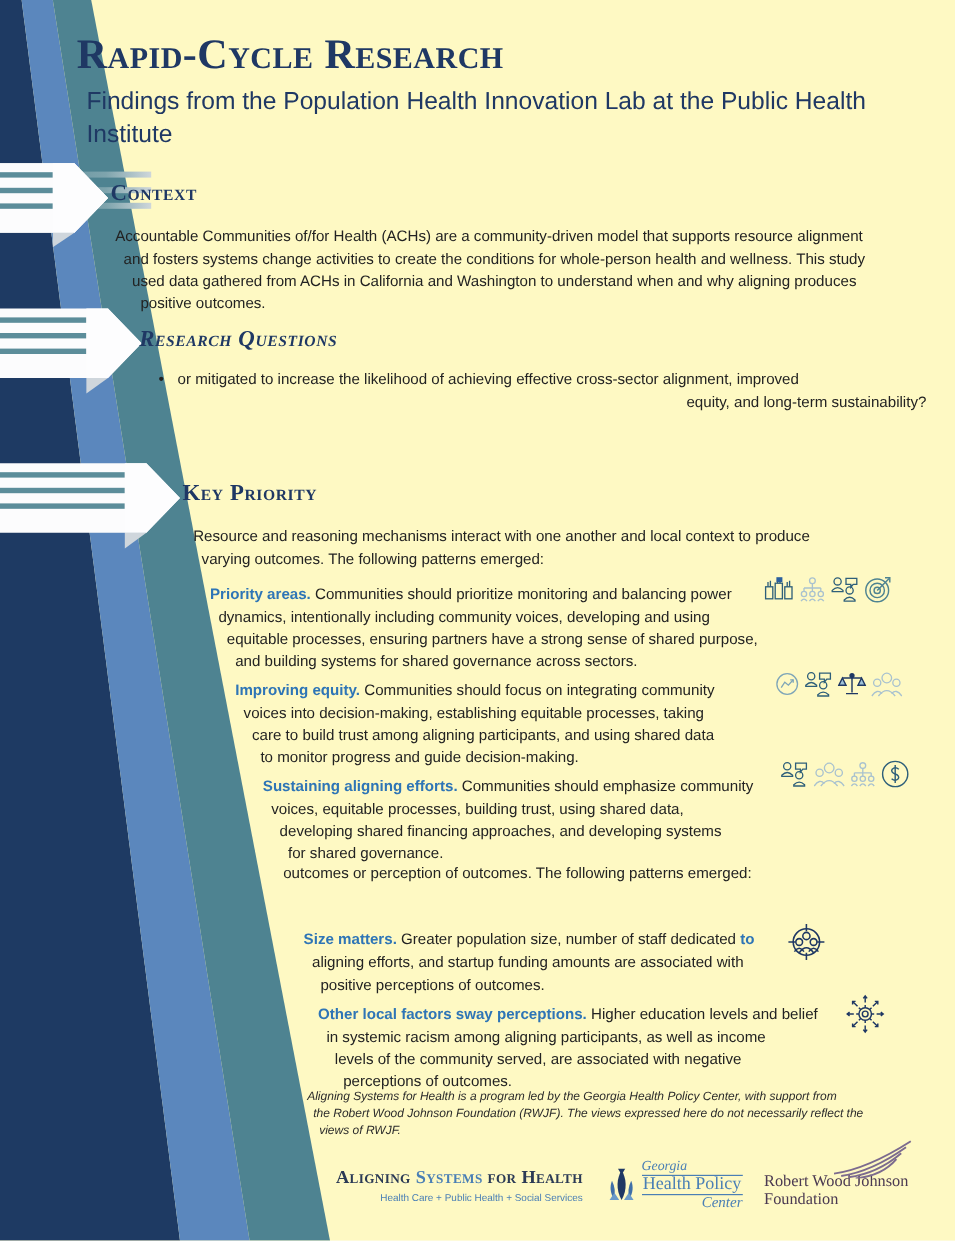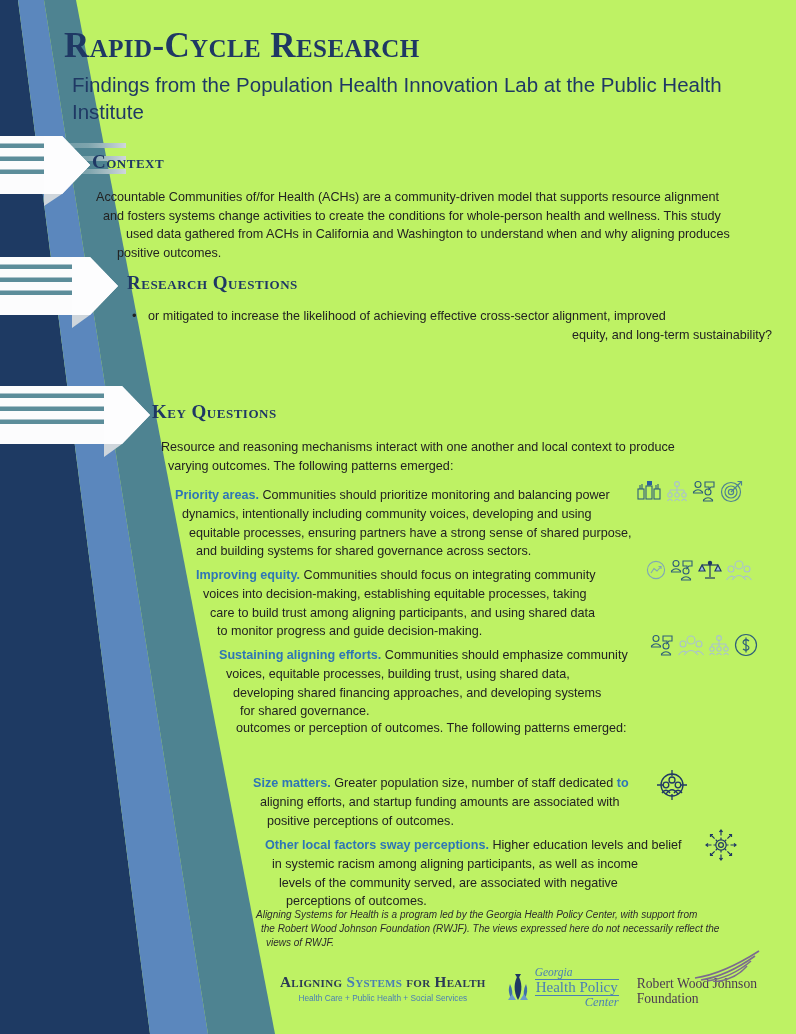--- a/index.html
+++ b/index.html
@@ -8,21 +8,21 @@
     background: #ffffff;
   }
   body {
     font-family: "Liberation Sans", sans-serif;
   }
   #page {
     position: relative;
     width: 796px;
     height: 1034px;
     overflow: hidden;
-    background: #bef264;
+    background: #fef9c3;
   }
 
   
   #sidebar-art {
     position: absolute;
     left: 0; top: 0;
     width: 330px;
     height: 1034px;
     pointer-events: none;
   }
@@ -57,39 +57,39 @@
     position: absolute;
     font-family: "Liberation Serif", serif;
     font-weight: bold;
     font-variant: small-caps;
     color: #1f3864;
     font-size: 19px;
     letter-spacing: 0.5px;
     white-space: nowrap;
   }
   #head-context   { left: 92px;  top: 151px; }
-  #head-questions { left: 127px; top: 272px; }
+  #head-questions { left: 116px; top: 272px; font-style: italic; }
   #head-findings  { left: 152px; top: 401px; }
 
   
   .body-text {
     position: absolute;
     color: #222222;
     font-size: 12.6px;
     line-height: 1.48;
   }
   #context-para {
     left: 96px;
     top: 188px;
     width: 672px;
     text-indent: 0;
   }
   #context-para .l { display: block; }
   #context-para .l:nth-child(2) { margin-left: 7px; }
-  #context-para .l:nth-child(3) { margin-left: 30px; }
+  #context-para .l:nth-child(3) { margin-left: 14px; }
   #context-para .l:nth-child(4) { margin-left: 21px; }
 
   
   #questions-list {
     position: absolute;
     left: 132px;
     top: 307px;
     width: 640px;
     list-style: none;
     margin: 0;
@@ -191,21 +191,21 @@
     position: absolute;
     left: 280px;
     top: 962px;
     width: 500px;
     height: 60px;
     display: flex;
     align-items: flex-start;
     gap: 18px;
   }
   .logo-ash {
-    text-align: center;
+    text-align: right;
     padding-top: 11px;
   }
   .logo-ash .ash-main {
     font-family: "Liberation Serif", serif;
     font-variant: small-caps;
     font-weight: bold;
     font-size: 15.2px;
     letter-spacing: 0.3px;
     color: #2b3a55;
     white-space: nowrap;
@@ -332,21 +332,21 @@
 
   <div class="section-head" id="head-questions">Research Questions</div>
 
   <ul id="questions-list">
     <li class="q1">
       <span class="l">or mitigated to increase the likelihood of achieving effective cross-sector alignment, improved</span>
       <span class="l">equity, and long-term sustainability?</span>
     </li>
   </ul>
 
-  <div class="section-head" id="head-findings">Key Questions</div>
+  <div class="section-head" id="head-findings">Key Priority</div>
 
   <div class="body-text" id="findings-intro">
     <span class="l">Resource and reasoning mechanisms interact with one another and local context to produce</span>
     <span class="l">varying outcomes. The following patterns emerged:</span>
   </div>
 
   <div class="finding" id="finding-priority">
     <span class="l"><span class="lead">Priority areas.</span><span> Communities should prioritize monitoring and balancing power</span></span>
     <span class="l">dynamics, intentionally including community voices, developing and using</span>
     <span class="l">equitable processes, ensuring partners have a strong sense of shared purpose,</span>

